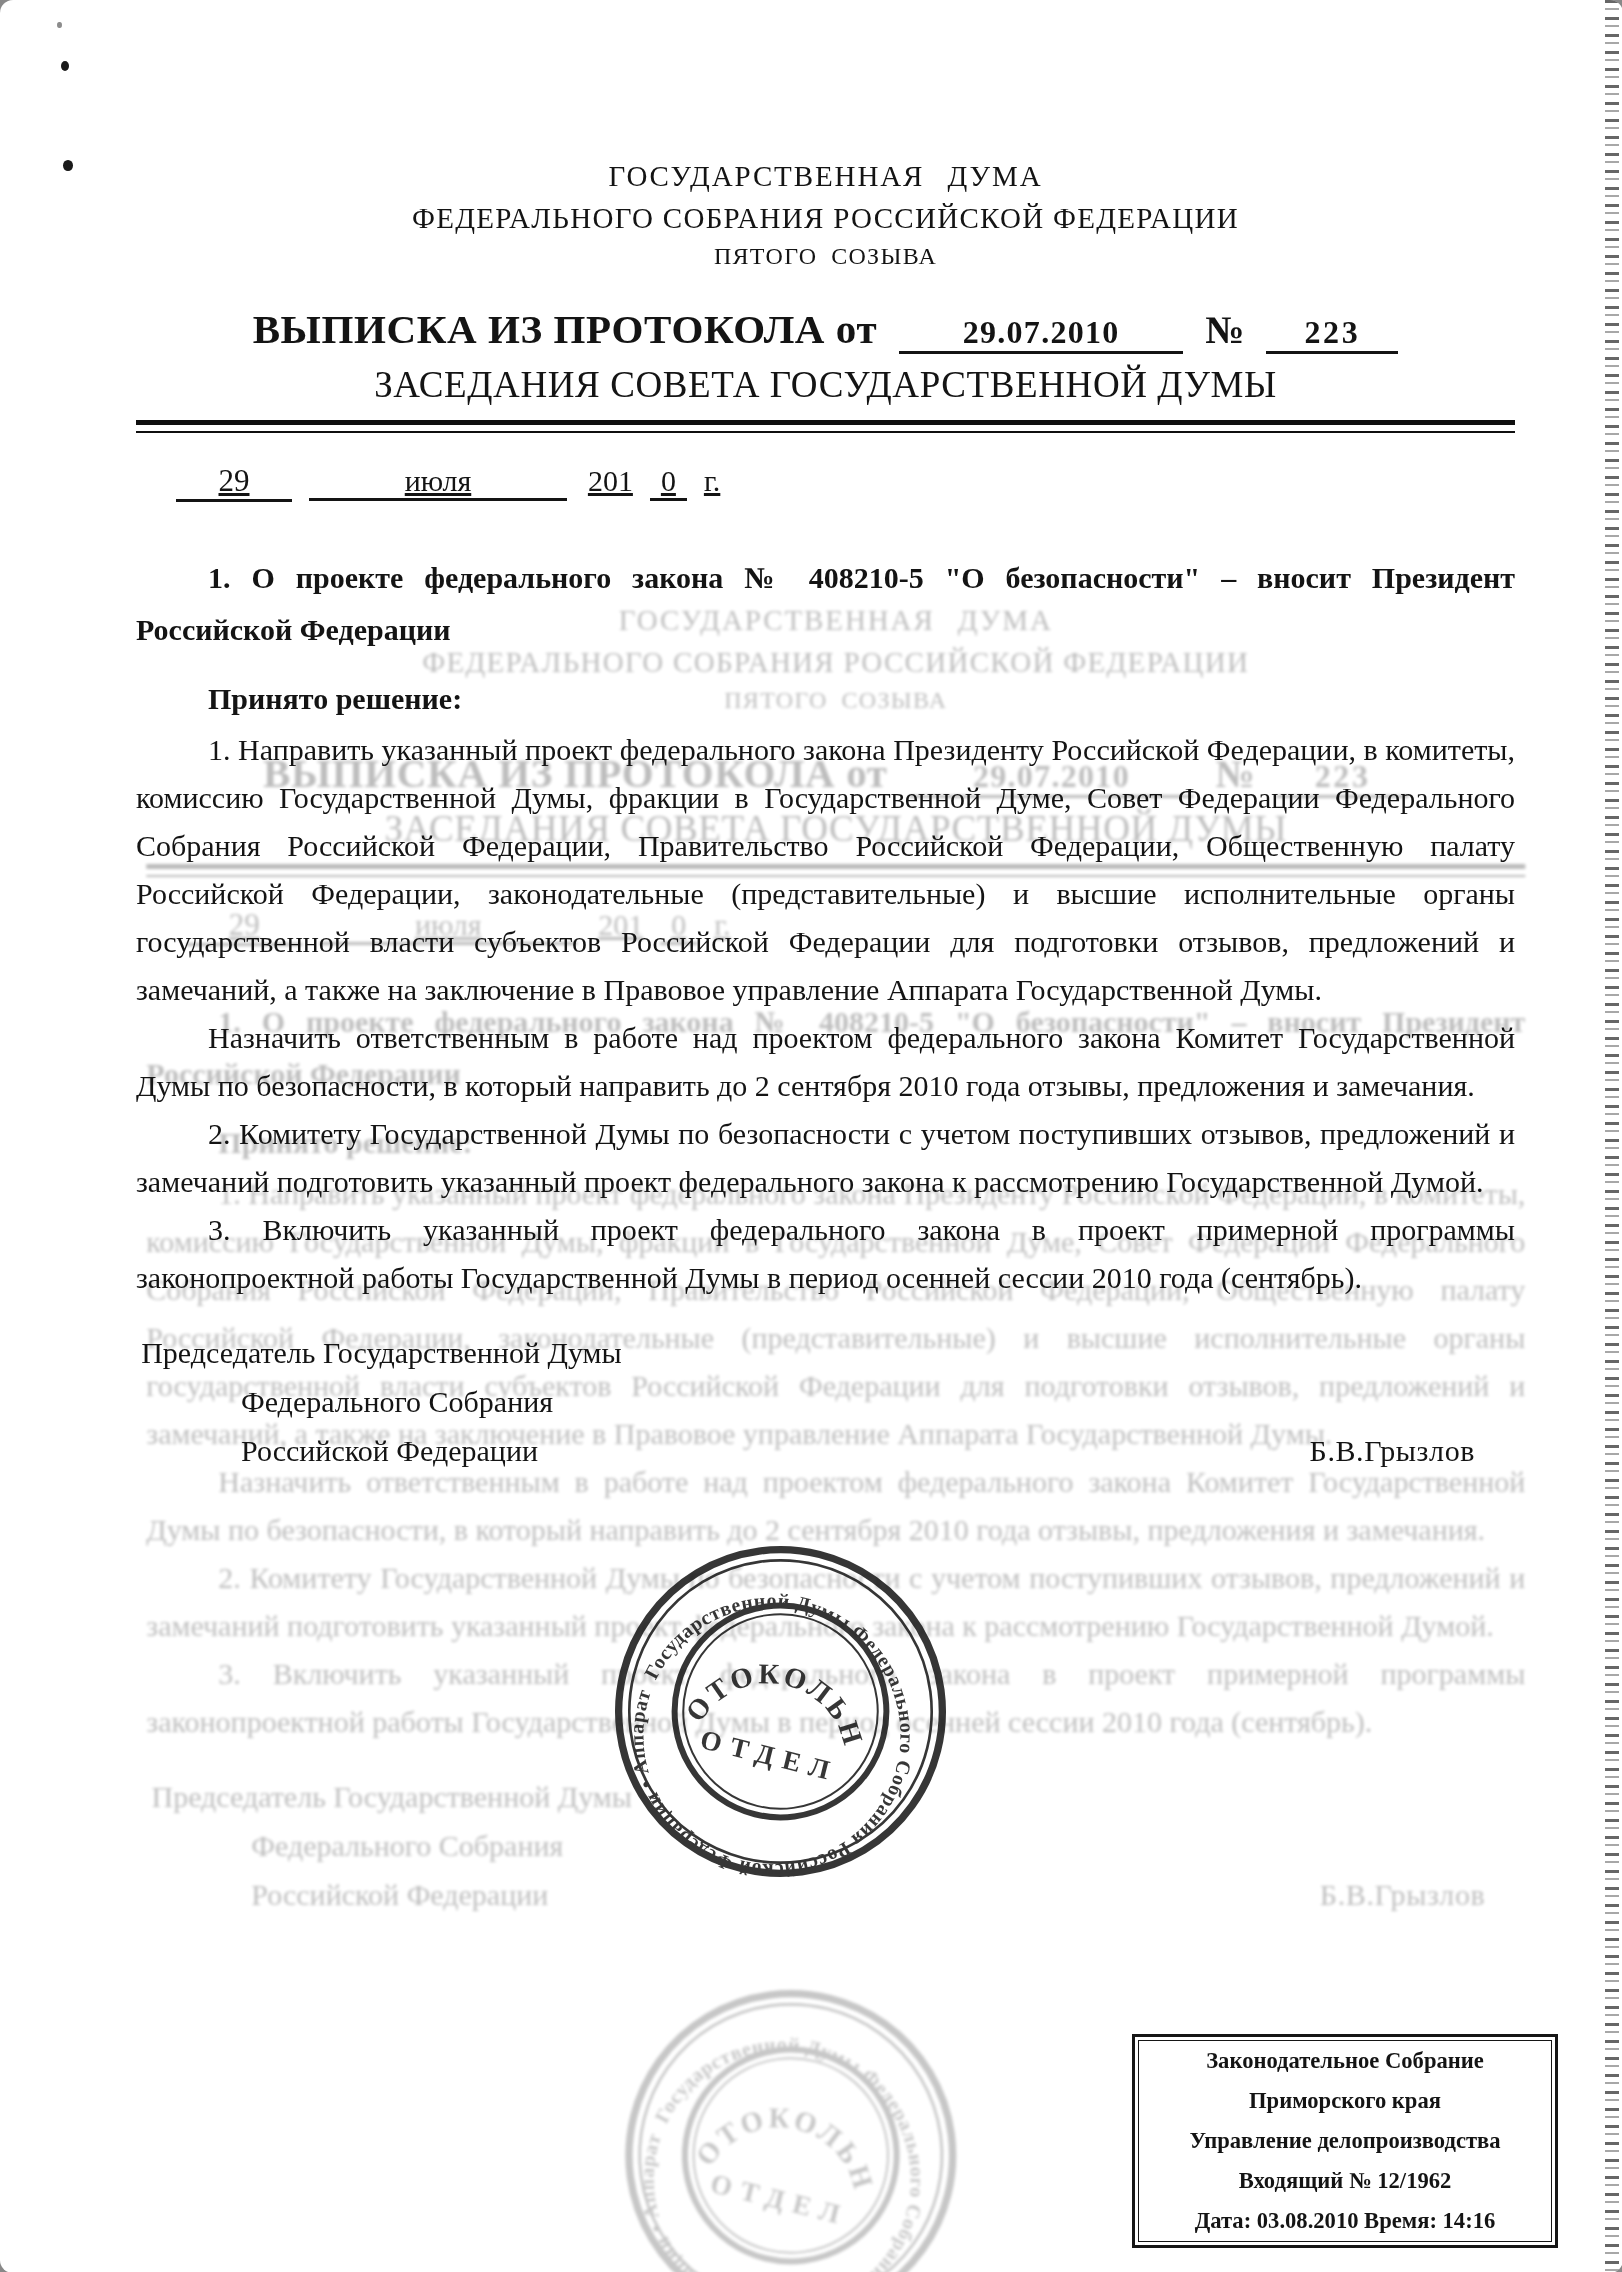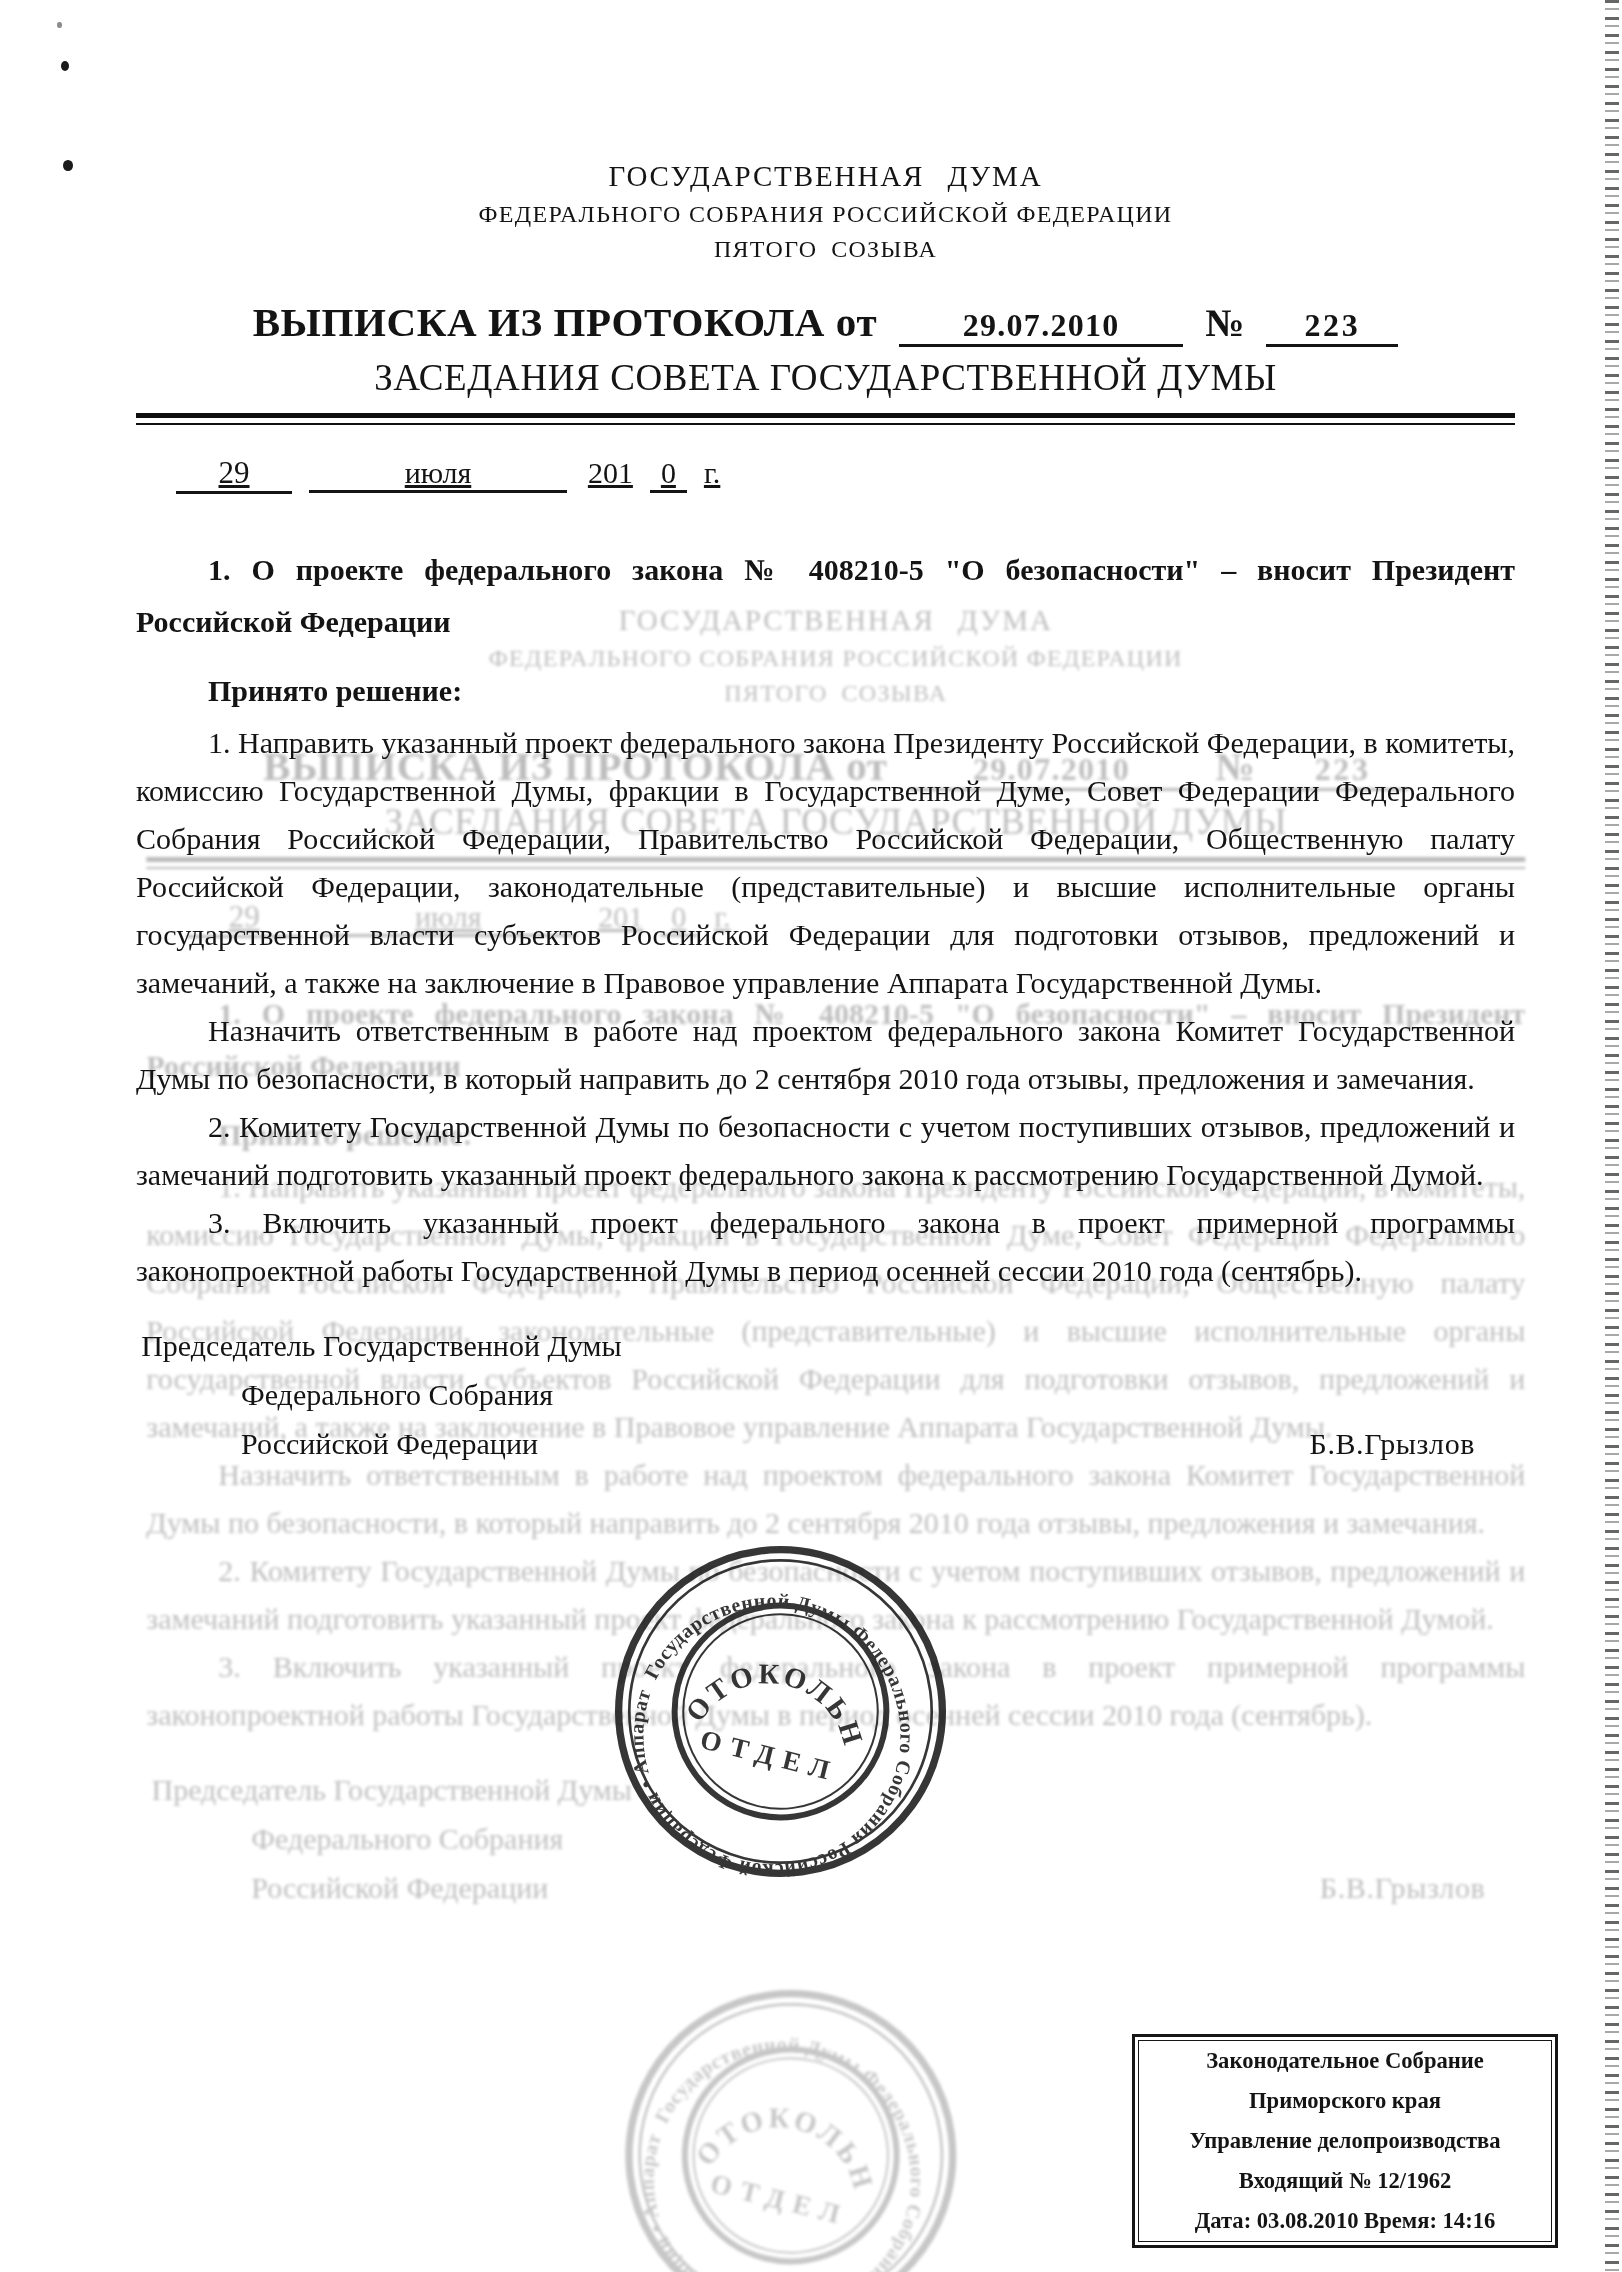--- a/index.html
+++ b/index.html
@@ -3,28 +3,29 @@
 <meta charset="utf-8">
 <style>
   html,body{margin:0;padding:0;background:#888;}
   .page{
     position:relative;
     width:1623px;height:2273px;
     background:#ffffff;
     overflow:hidden;
     font-family:"Liberation Serif","DejaVu Serif",serif;
     color:#141414;
+    border-radius:13px;
   }
   .doc{position:absolute;left:0;top:0;width:1623px;}
   .content{padding:155px 108px 0 136px;}
 
   
   .hdr{text-align:center;line-height:1.45;}
   .hdr-l1{font-size:29px;letter-spacing:1.9px;word-spacing:14px;}
-  .hdr-l2{font-size:24px;letter-spacing:1.3px;text-align:center;}
+  .hdr-l2{font-size:29px;letter-spacing:1.3px;text-align:center;}
   .hdr-l3{font-size:24px;letter-spacing:1.3px;word-spacing:6.5px;}
 
   
   .title-line{
     margin-top:31px;
     display:flex;align-items:baseline;justify-content:center;gap:22px;
     white-space:nowrap;
   }
   .title-main{font-size:41px;font-weight:bold;letter-spacing:0.6px;}
   .blank{display:inline-block;border-bottom:3.9px solid #141414;text-align:center;}

